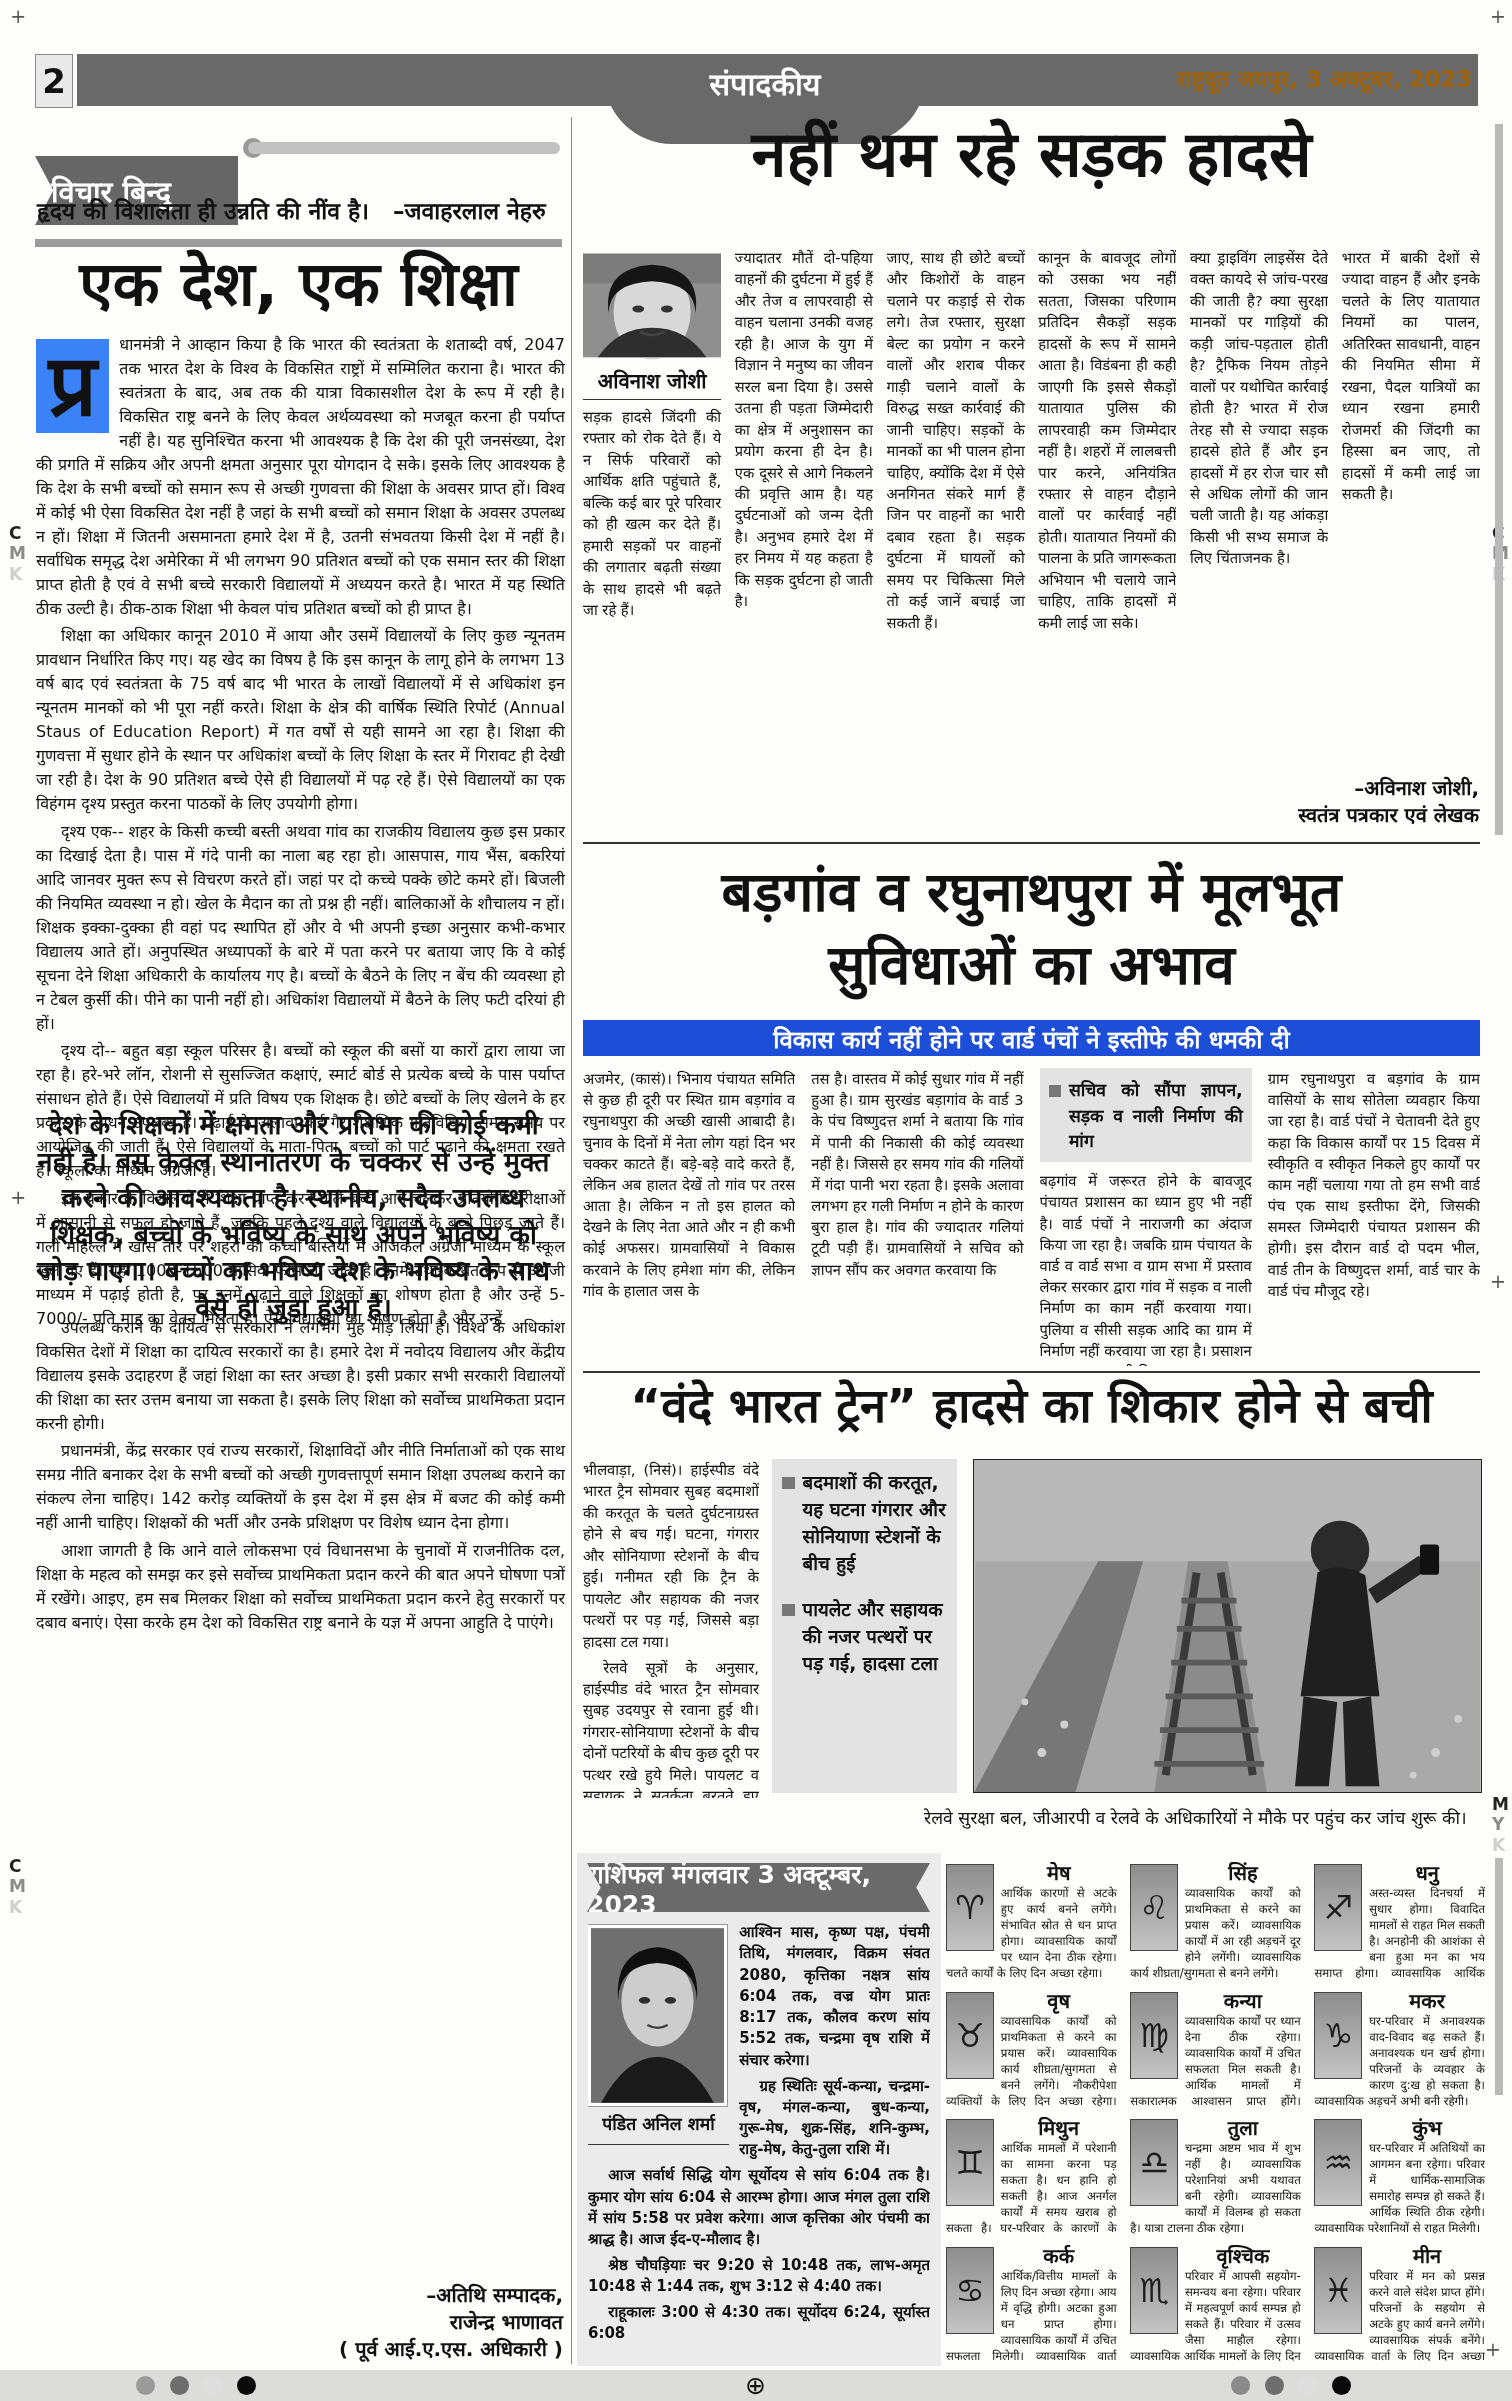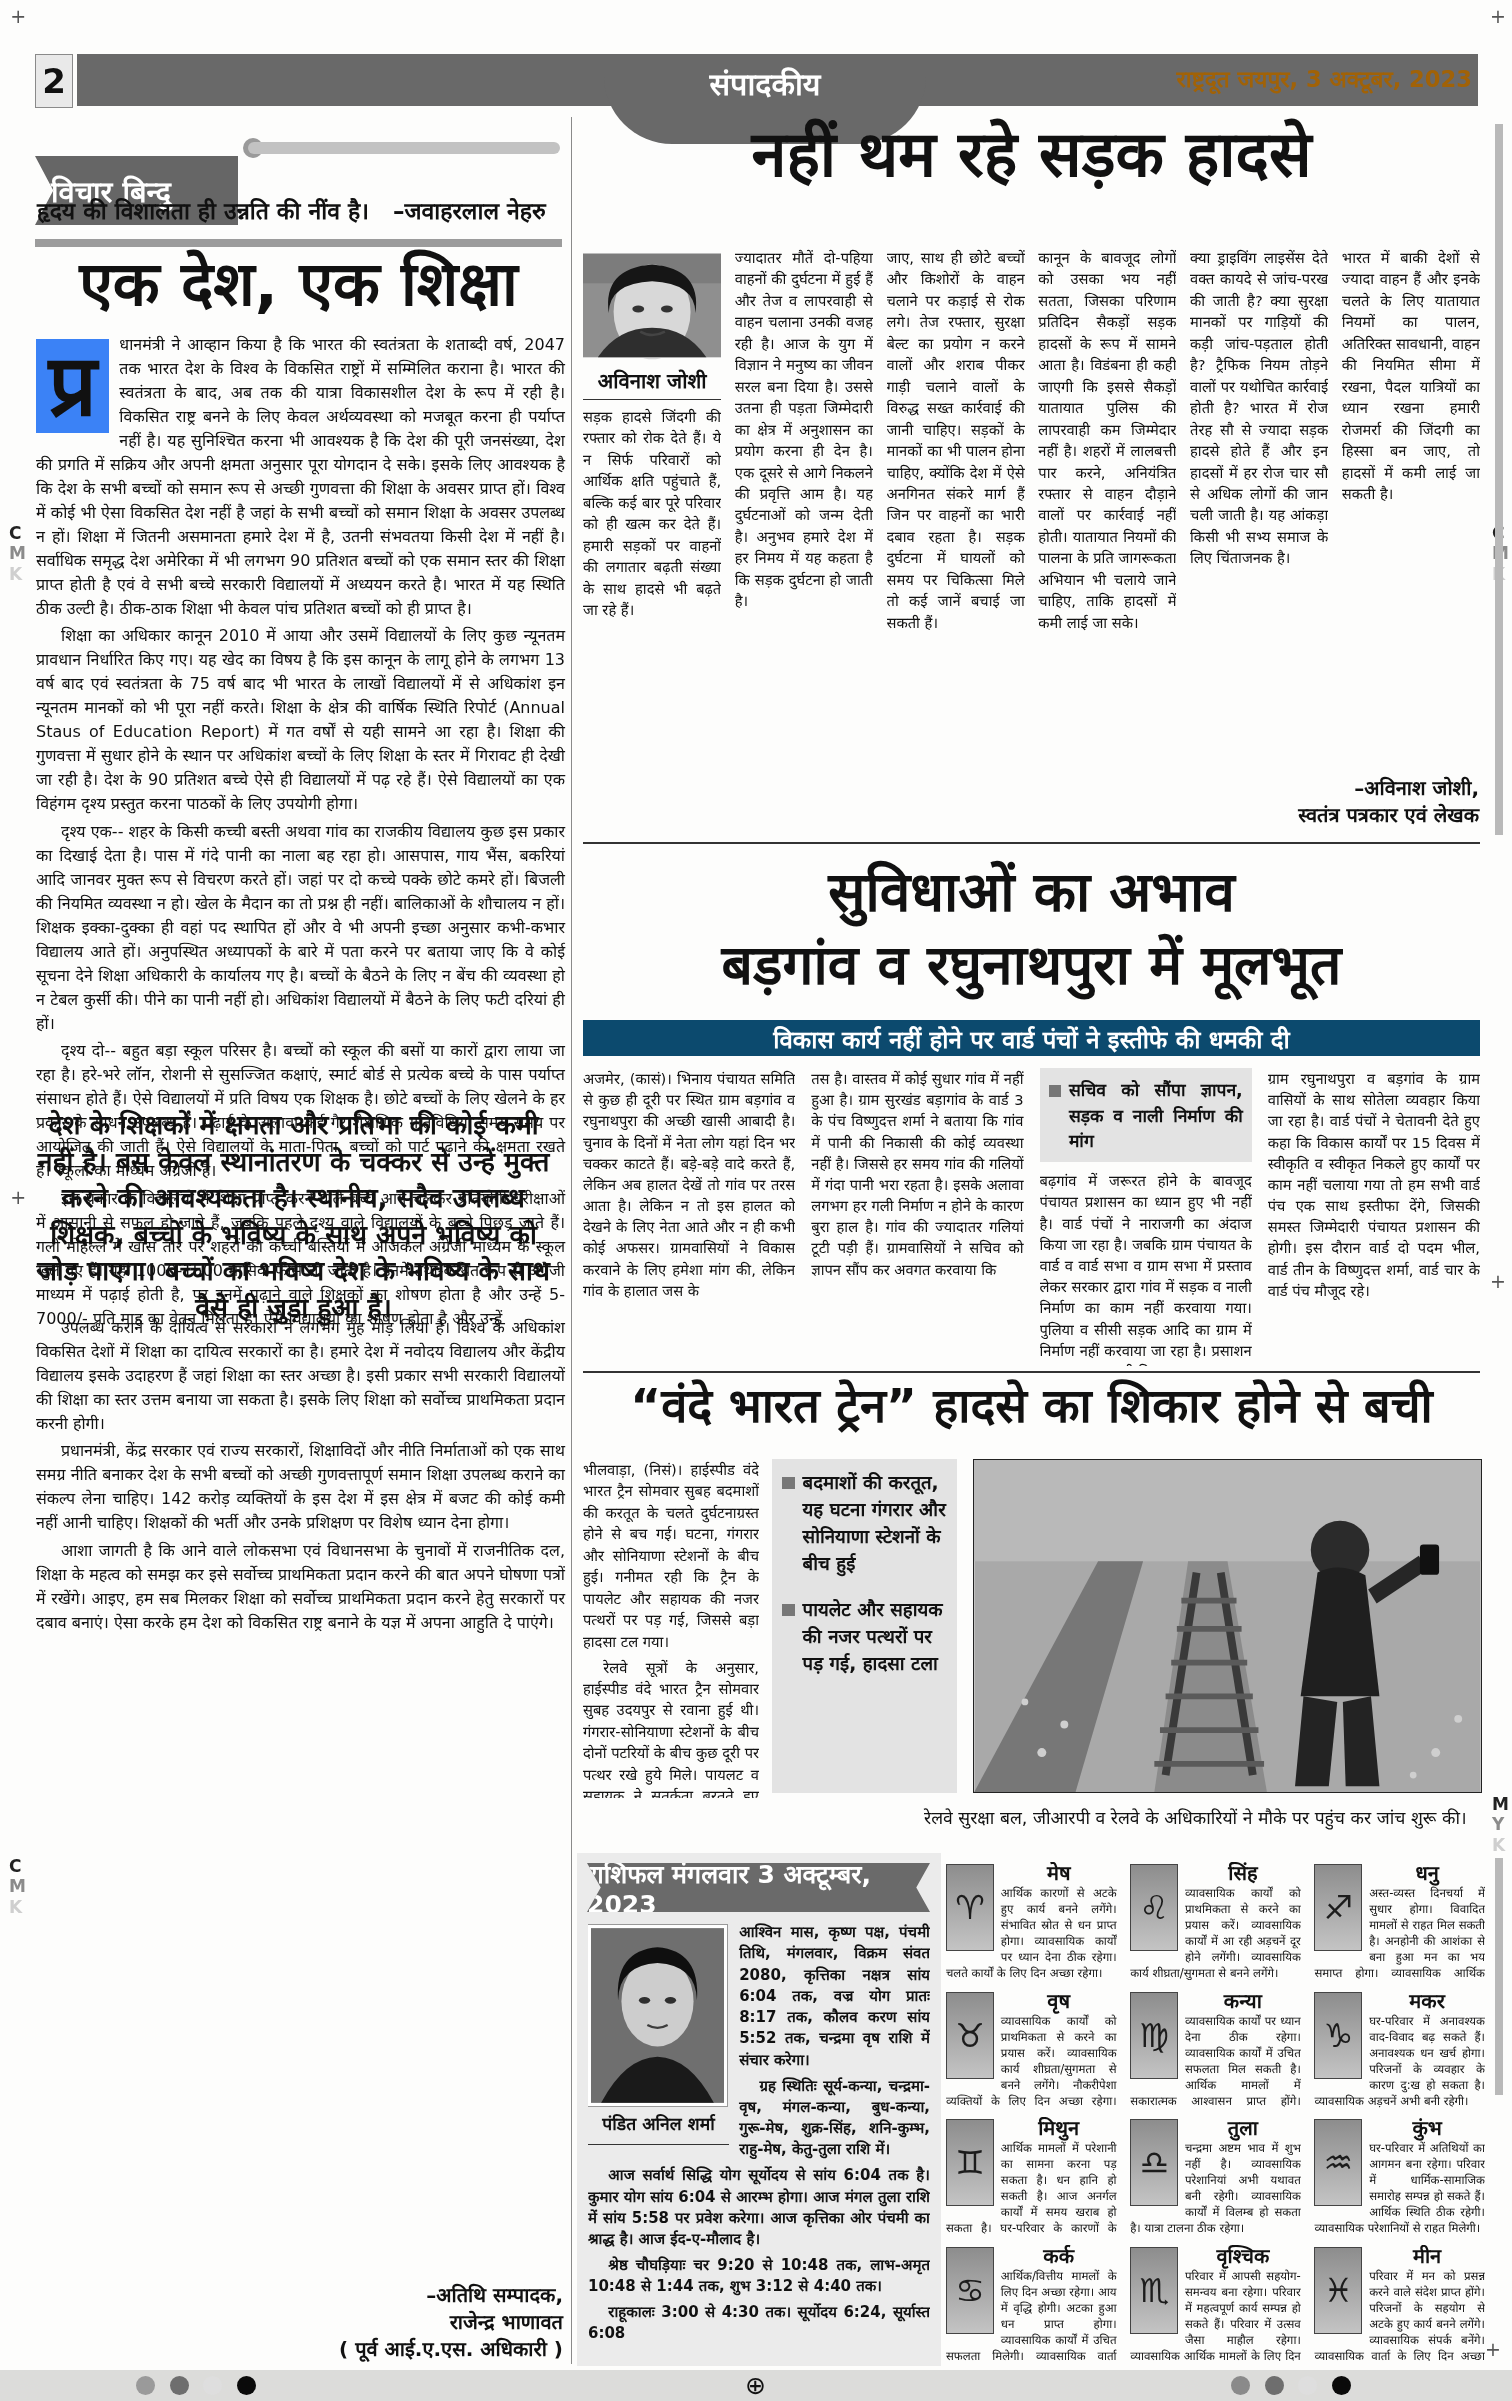--- a/index.html
+++ b/index.html
@@ -56,21 +56,21 @@
   .author-fig{width:100%;}
   .author-photo{width:100%;height:117px;display:block;}
   .author-name{text-align:center;font-size:20.3px;font-weight:800;margin:3.4px 0 2.3px 0;}
   .author-rule{border:0;border-top:1.7px solid #333;margin:0 0 5.6px 0;}
   .road-sign{position:absolute;left:1259px;top:775px;width:220px;text-align:right;
     font-size:20px;font-weight:800;line-height:1.35;}
   .hrule{position:absolute;background:#333;height:2.3px;}
   
   .badgaon-headline{position:absolute;left:583px;top:856px;width:897px;text-align:center;
     font-size:55px;font-weight:800;line-height:1.32;}
-  .subhead-bar{position:absolute;left:583px;top:1020px;width:897px;height:36px;background:#0c4a6e;
+  .subhead-bar{position:absolute;left:583px;top:1020px;width:897px;height:36px;background:#1d4ed8;
     display:flex;align-items:center;justify-content:center;}
   .subhead-bar span{color:#fff;font-size:24px;font-weight:700;}
   .badgaon-cols{position:absolute;left:583px;top:1068px;width:897px;height:298px;display:flex;gap:16px;}
   .badgaon-col{flex:1;overflow:hidden;font-size:14.7px;line-height:1.44;text-align:justify;}
   .hl-box{background:#e3e3e3;padding:10.2px 9px 8px 9px;margin-bottom:8px;}
   .hl-item{display:flex;gap:8px;font-size:17.5px;font-weight:800;line-height:1.45;}
   .hl-sq{flex:0 0 12.4px;width:12.4px;height:12.4px;background:#777;margin-top:6.8px;}
   .dateline{font-weight:800;}
   
   .train-headline{position:absolute;left:583px;top:1382px;width:897px;text-align:center;
@@ -206,22 +206,22 @@
     <div class="road-col"><span>क्या ड्राइविंग लाइसेंस देते वक्त कायदे से जांच-परख की जाती है? क्या सुरक्षा मानकों पर गाड़ियों की कड़ी जांच-पड़ताल होती है? ट्रैफिक नियम तोड़ने वालों पर यथोचित कार्रवाई होती है? भारत में रोज तेरह सौ से ज्यादा सड़क हादसे होते हैं और इन हादसों में हर रोज चार सौ से अधिक लोगों की जान चली जाती है। यह आंकड़ा किसी भी सभ्य समाज के लिए चिंताजनक है।</span></div>
     <div class="road-col"><span>भारत में बाकी देशों से ज्यादा वाहन हैं और इनके चलते के लिए यातायात नियमों का पालन, अतिरिक्त सावधानी, वाहन की नियमित सीमा में रखना, पैदल यात्रियों का ध्यान रखना हमारी रोजमर्रा की जिंदगी का हिस्सा बन जाए, तो हादसों में कमी लाई जा सकती है।</span></div>
   </div>
   <div class="road-sign">
     <div>–अविनाश जोशी,</div>
     <div>स्वतंत्र पत्रकार एवं लेखक</div>
   </div>
   <div class="hrule" style="left:583px;top:842px;width:897px;"></div>
 
   <div class="badgaon-headline">
+    <div>बड़गांव व रघुनाथपुरा में मूलभूत</div>
     <div>सुविधाओं का अभाव</div>
-    <div>बड़गांव व रघुनाथपुरा में मूलभूत</div>
   </div>
   <div class="subhead-bar">
     <span>विकास कार्य नहीं होने पर वार्ड पंचों ने इस्तीफे की धमकी दी</span>
   </div>
   <div class="badgaon-cols">
     <div class="badgaon-col"><span class="dateline"></span><span>अजमेर, (कासं)। भिनाय पंचायत समिति से कुछ ही दूरी पर स्थित ग्राम बड़गांव व रघुनाथपुरा की अच्छी खासी आबादी है। चुनाव के दिनों में नेता लोग यहां दिन भर चक्कर काटते हैं। बड़े-बड़े वादे करते हैं, लेकिन अब हालत देखें तो गांव पर तरस आता है। लेकिन न तो इस हालत को देखने के लिए नेता आते और न ही कभी कोई अफसर। ग्रामवासियों ने विकास करवाने के लिए हमेशा मांग की, लेकिन गांव के हालात जस के</span></div>
     <div class="badgaon-col"><span>तस है। वास्तव में कोई सुधार गांव में नहीं हुआ है। ग्राम सुरखंड बड़ागांव के वार्ड 3 के पंच विष्णुदत्त शर्मा ने बताया कि गांव में पानी की निकासी की कोई व्यवस्था नहीं है। जिससे हर समय गांव की गलियों में गंदा पानी भरा रहता है। इसके अलावा लगभग हर गली निर्माण न होने के कारण बुरा हाल है। गांव की ज्यादातर गलियां टूटी पड़ी हैं। ग्रामवासियों ने सचिव को ज्ञापन सौंप कर अवगत करवाया कि</span></div>
     <div class="badgaon-col">
       <div class="hl-box">
         <div class="hl-item">

